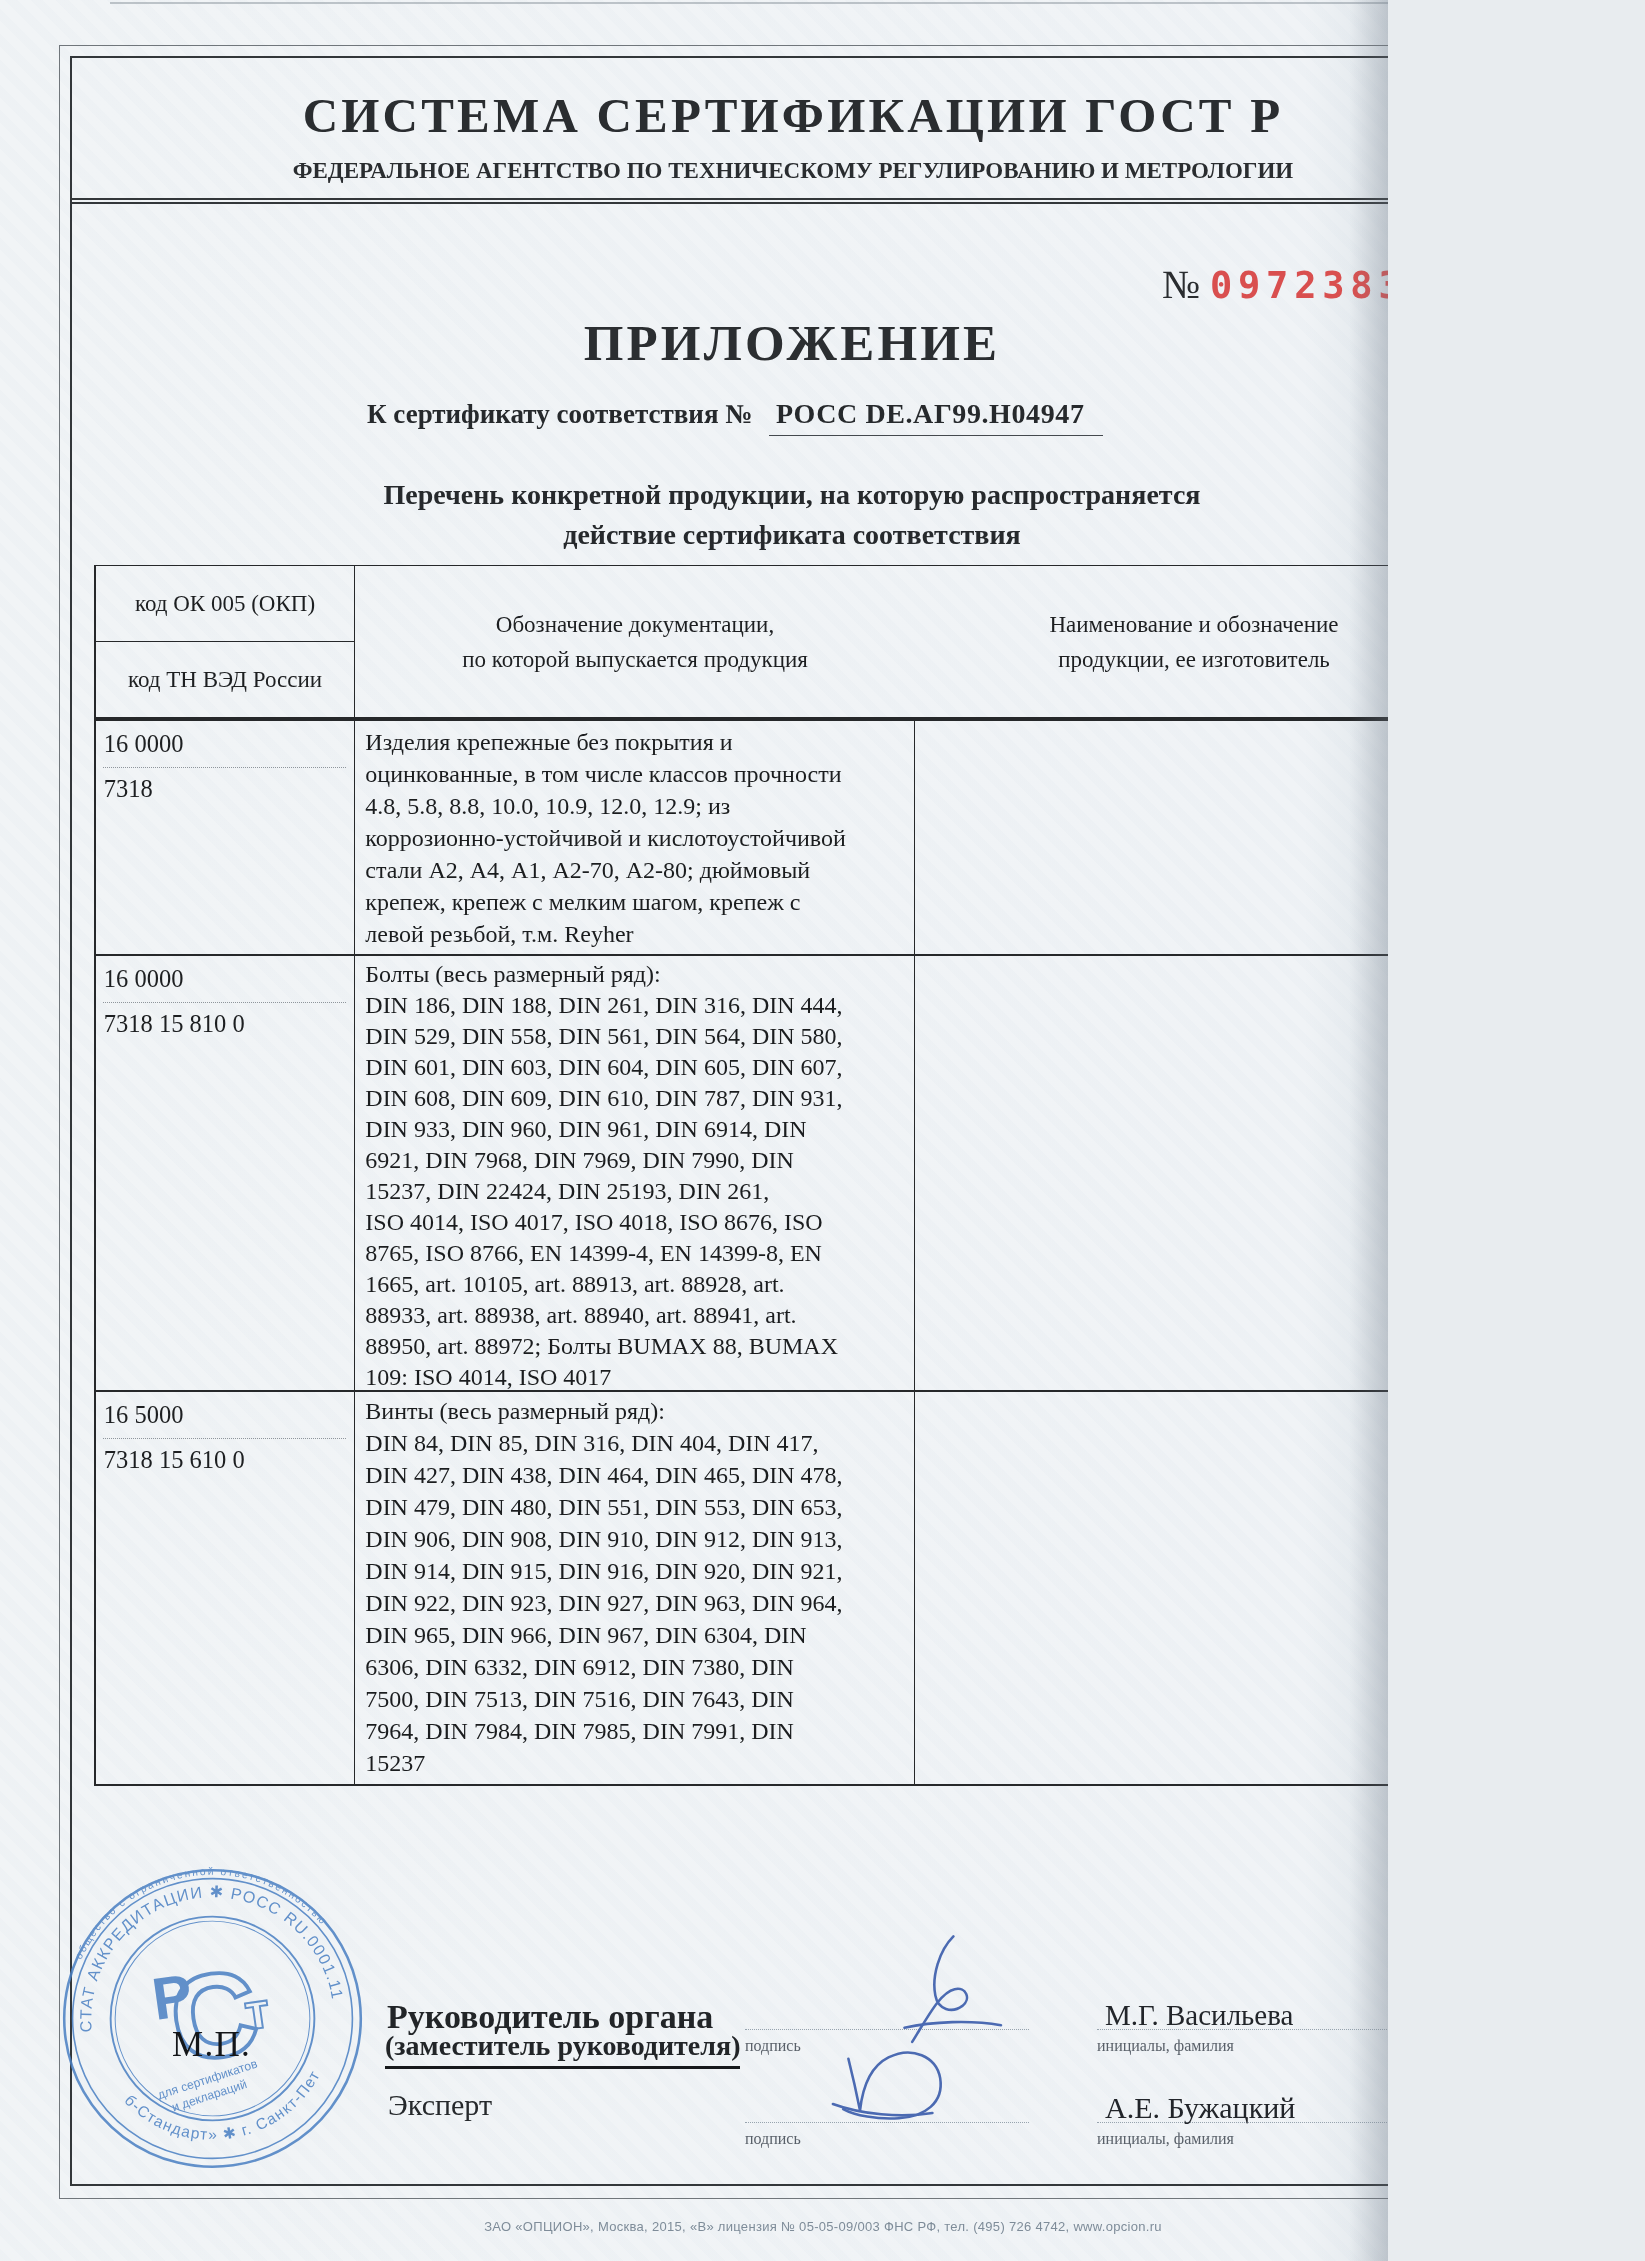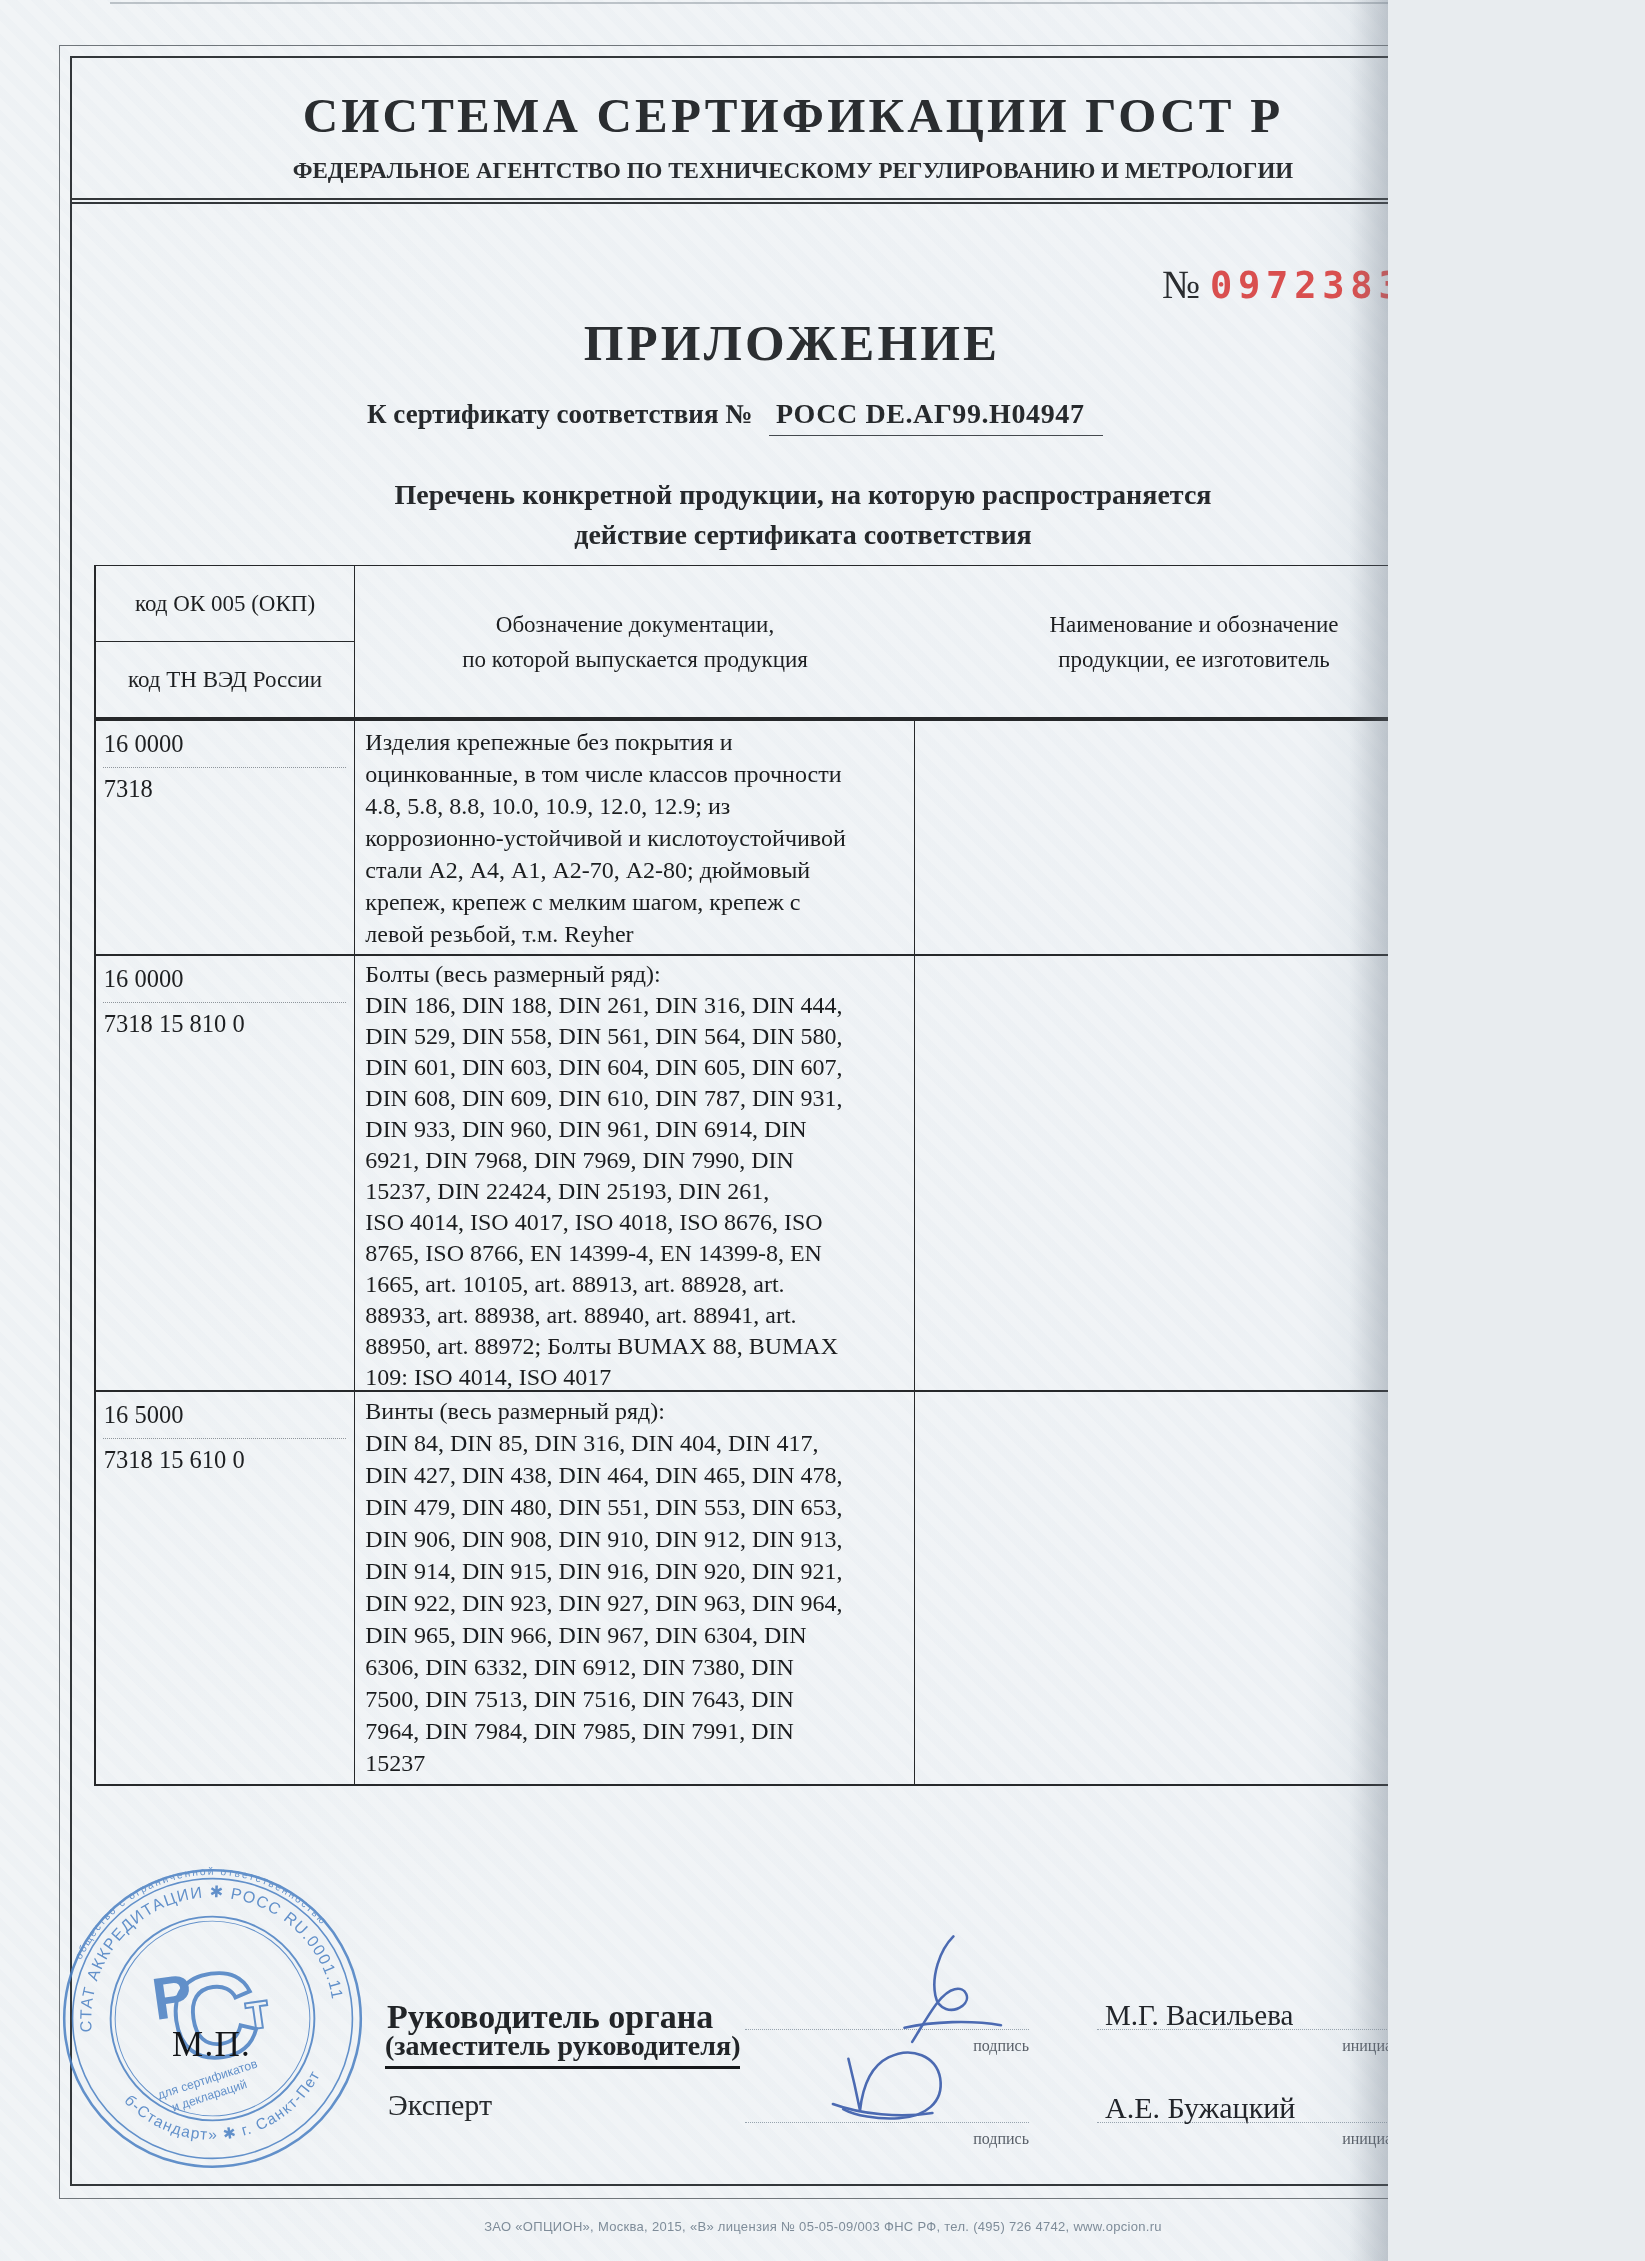--- a/index.html
+++ b/index.html
@@ -23,21 +23,21 @@
   .banner{position:absolute;left:72px;top:59px;width:1442px;height:139px;border-bottom:6.5px double #33373a;text-align:center;}
   .sys-title{margin-top:28px;font-size:49px;font-weight:bold;letter-spacing:3.2px;color:#2a2d30;}
   .agency{margin-top:14px;font-size:23px;font-weight:bold;letter-spacing:0px;color:#2a2d30;}
   
   .form-number{position:absolute;left:1162px;top:261px;font-size:39px;white-space:nowrap;}
   .form-number .no-sign{font-size:40px;color:#2a2d30;}
   .form-number .digits{font-family:"DejaVu Sans Mono","Liberation Mono",monospace;font-weight:bold;letter-spacing:5.8px;font-size:37px;}
   .app-title{position:absolute;left:71px;top:314px;width:1442px;text-align:center;font-size:51px;font-weight:bold;letter-spacing:3.2px;color:#2b2e31;}
   .cert-line{position:absolute;left:367px;top:398px;font-size:27px;font-weight:bold;white-space:nowrap;color:#26292c;}
   .cert-line .cert-no{display:inline-block;margin-left:17px;padding:0 18px 5.2px 6.5px;border-bottom:1.9px solid #44494e;font-size:28px;letter-spacing:0.6px;}
-  .subtitle{position:absolute;left:71px;top:475px;width:1442px;text-align:center;font-size:28px;font-weight:bold;line-height:40px;white-space:pre-line;color:#26292c;padding-left:11px;}
+  .subtitle{position:absolute;left:71px;top:475px;width:1442px;text-align:center;font-size:28px;font-weight:bold;line-height:40px;white-space:pre-line;color:#26292c;}
   
   .cert-table{position:absolute;left:94px;top:565px;width:1382px;height:1221px;box-sizing:border-box;
     border:2.6px solid #26282a;border-top-width:1.9px;
     display:grid;grid-template-columns:259px 560px 1fr;grid-template-rows:155px 235px 436px 1fr;}
   .cell{box-sizing:border-box;border-right:1.9px solid #26282a;border-bottom:2.6px solid #26282a;overflow:hidden;}
   .cell.last-col{border-right:none;}
   .cell.hdr{border-bottom:4.5px solid #26282a;}
   .cell.bottom{border-bottom:none;}
   .hdr-col1{display:flex;flex-direction:column;}
   .hdr-col1 > div{flex:1;display:flex;align-items:center;justify-content:center;font-size:23px;text-align:center;}
@@ -52,21 +52,21 @@
   .lh-r3{line-height:32px;}
   
   .sig-label-1{position:absolute;left:387px;top:1998px;font-size:34px;font-weight:bold;color:#222528;}
   .sig-label-2{position:absolute;left:385px;top:2030px;font-size:28px;font-weight:bold;color:#222528;border-bottom:3.2px solid #17191c;padding-bottom:3.9px;}
   .expert-label{position:absolute;left:388px;top:2088px;font-size:30px;color:#26292c;}
   .dotline{position:absolute;border-bottom:1.9px dotted #97a3ae;height:0;}
   .line-sig1{left:745px;top:2029px;width:284px;}
   .line-name1{left:1097px;top:2029px;width:382px;}
   .line-sig2{left:745px;top:2122px;width:284px;}
   .line-name2{left:1097px;top:2122px;width:382px;}
-  .caption{position:absolute;font-size:16px;color:#596069;text-align:right;}
+  .caption{position:absolute;font-size:16px;color:#596069;text-align:left;}
   .cap-sig1{left:745px;top:2037px;width:284px;}
   .cap-name1{left:1097px;top:2037px;width:382px;}
   .cap-sig2{left:745px;top:2130px;width:284px;}
   .cap-name2{left:1097px;top:2130px;width:382px;}
   .name-1{position:absolute;left:1105px;top:1999px;font-size:29px;color:#22252a;}
   .name-2{position:absolute;left:1105px;top:2091px;font-size:30px;color:#22252a;text-align:center;}
   .mp-mark{position:absolute;left:172px;top:2025px;font-size:35px;color:#141619;letter-spacing:1.3px;}
   .stamp-svg{position:absolute;left:61px;top:1867px;}
   .sig-ink{position:absolute;}
   .footer{position:absolute;left:0;top:2219px;width:1646px;text-align:center;font-size:13px;letter-spacing:0.3px;color:#7e8c99;font-family:"Liberation Sans","DejaVu Sans",sans-serif;}

